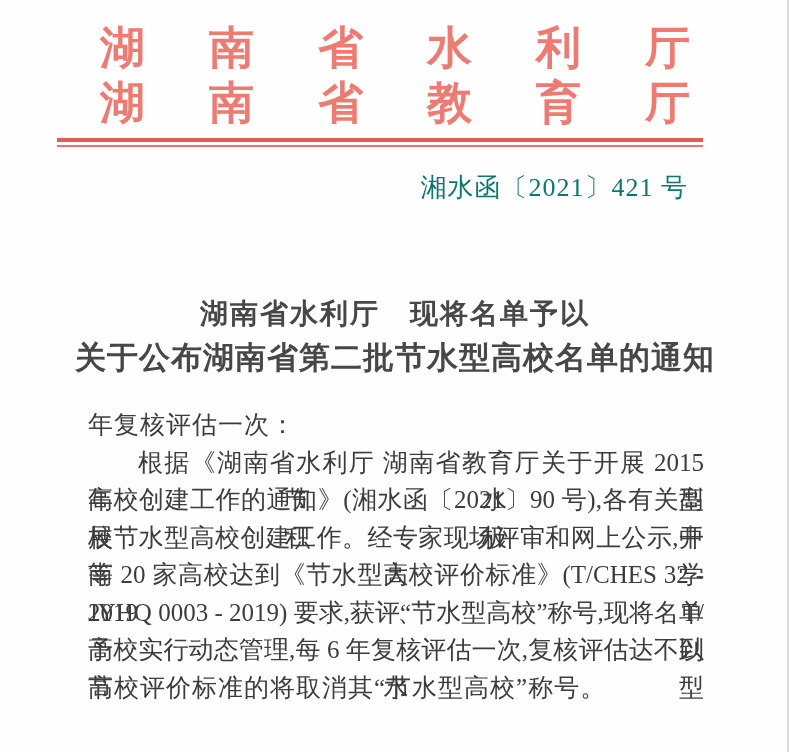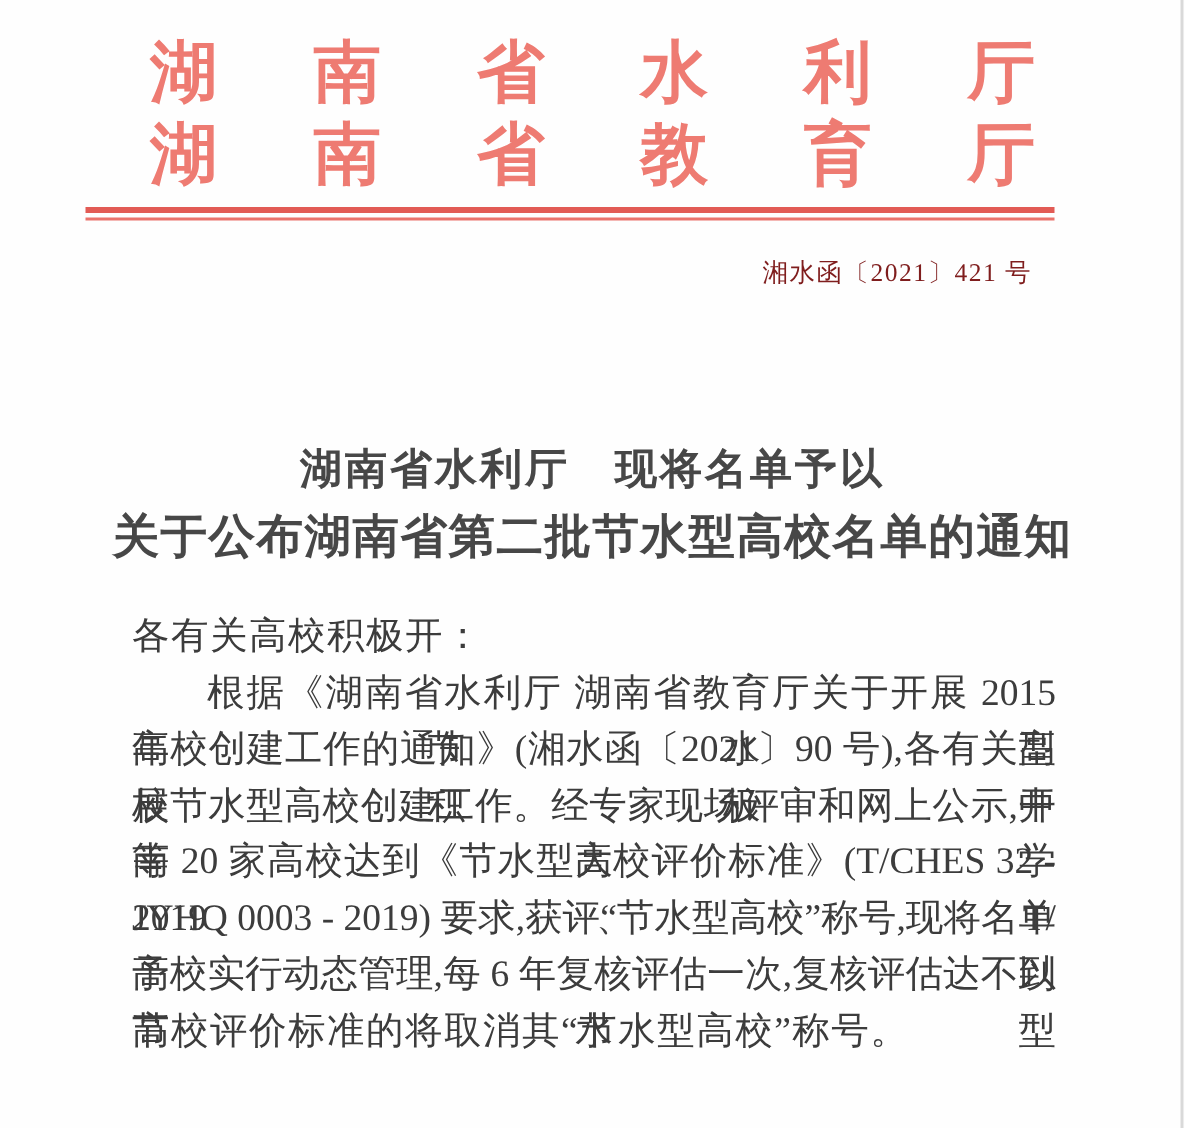--- a/index.html
+++ b/index.html
@@ -32,22 +32,22 @@
     top: 138px;
     width: 646px;
   }
   .rule-thick { height: 4px; background: #e25b55; }
   .rule-gap   { height: 3px; }
   .rule-thin  { height: 2px; background: #ea736c; }
   .doc-number {
     position: absolute;
     top: 170px;
     right: 102px;
-    font-size: 17px;
-    color: #7f1d1d;
+    font-size: 26px;
+    color: #0f766e;
     letter-spacing: 1px;
     white-space: nowrap;
   }
   
   .title {
     position: absolute;
     left: 0;
     top: 297px;
     width: 100%;
     text-align: center;
@@ -117,21 +117,21 @@
   </div>
 
   <div class="doc-number">湘水函〔2021〕421 号</div>
 
   <div class="title">
     <div class="title-1">湖南省水利厅　现将名单予以</div>
     <div class="title-2">关于公布湖南省第二批节水型高校名单的通知</div>
   </div>
 
   <div class="body-block">
-    <div class="bline">各有关高校积极开：</div>
+    <div class="bline">年复核评估一次：</div>
     <div class="bline just indent">根据《湖南省水利厅 湖南省教育厅关于开展 2015 年节水型</div>
     <div class="bline just">高校创建工作的通知》(湘水函〔2021〕90 号),各有关高校积极开</div>
     <div class="bline just">展节水型高校创建工作。经专家现场评审和网上公示,中南大学</div>
     <div class="bline just">等 20 家高校达到《节水型高校评价标准》(T/CHES 32 - 2019、T/</div>
     <div class="bline just">JYHQ 0003 - 2019) 要求,获评“节水型高校”称号,现将名单予以</div>
     <div class="bline just">高校实行动态管理,每 6 年复核评估一次,复核评估达不到节水型</div>
     <div class="bline">高校评价标准的将取消其“节水型高校”称号。</div>
   </div>
 
   <div class="page-edge"></div>

